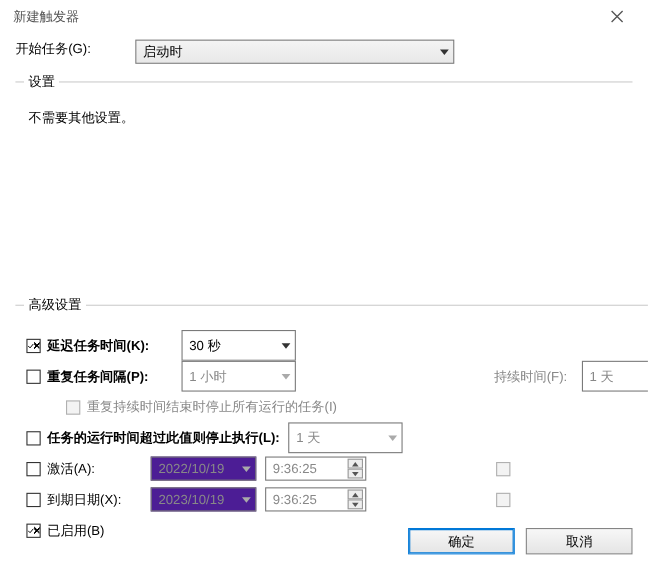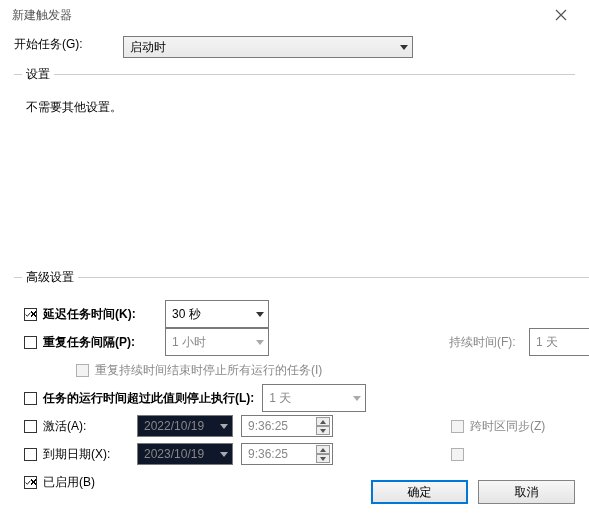--- a/index.html
+++ b/index.html
@@ -78,23 +78,23 @@
     background:#fff;
     display:flex; align-items:center;
     padding: 0 4px 0 6px;
     width: 104px;
   }
   .combo.disabled, .date-field.disabled, .time-field.disabled {
     color:#888;
   }
   .combo.disabled .arrow, .date-field.disabled .arrow { border-top-color:#aaa;}
   .dur-label { margin-left: 180px; color:#888; width:80px;}
-  .indent-sub { margin-left: 52px; color:#888; display:flex;align-items:center;}
+  .indent-sub { margin-left: 36px; color:#888; display:flex;align-items:center;}
   .date-field {
-    height:22px; border:1px solid #7a7a7a; background:#0f172a;
+    height:22px; border:1px solid #7a7a7a; background:#4c1d95;
     display:flex; align-items:center; padding:0 4px 0 6px;
     width: 96px;
   }
   .time-field {
     height:22px; border:1px solid #7a7a7a; background:#fff;
     display:flex; align-items:center; padding:0 2px 0 6px;
     width: 92px;
     gap: 28px;
   }
   .spin {
@@ -207,21 +207,20 @@
         <span class="gap"></span>
         <div class="time-field disabled">
           <span>9:36:25</span>
           <span class="spin">
               <div class="up"></div>
               <div class="down"></div>
             </span>
         </div>
         <span class="sync-label">
           <span class="chk disabled"></span>
-          <span>跨时区同步(Z)</span>
         </span>
       </div>
 
       <div class="adv-row">
         <span class="chk"></span>
         <span style="width:94px">到期日期(X):</span>
         <div class="date-field disabled">
           <span>2023/10/19</span>
           <span class="arrow"></span>
         </div>

